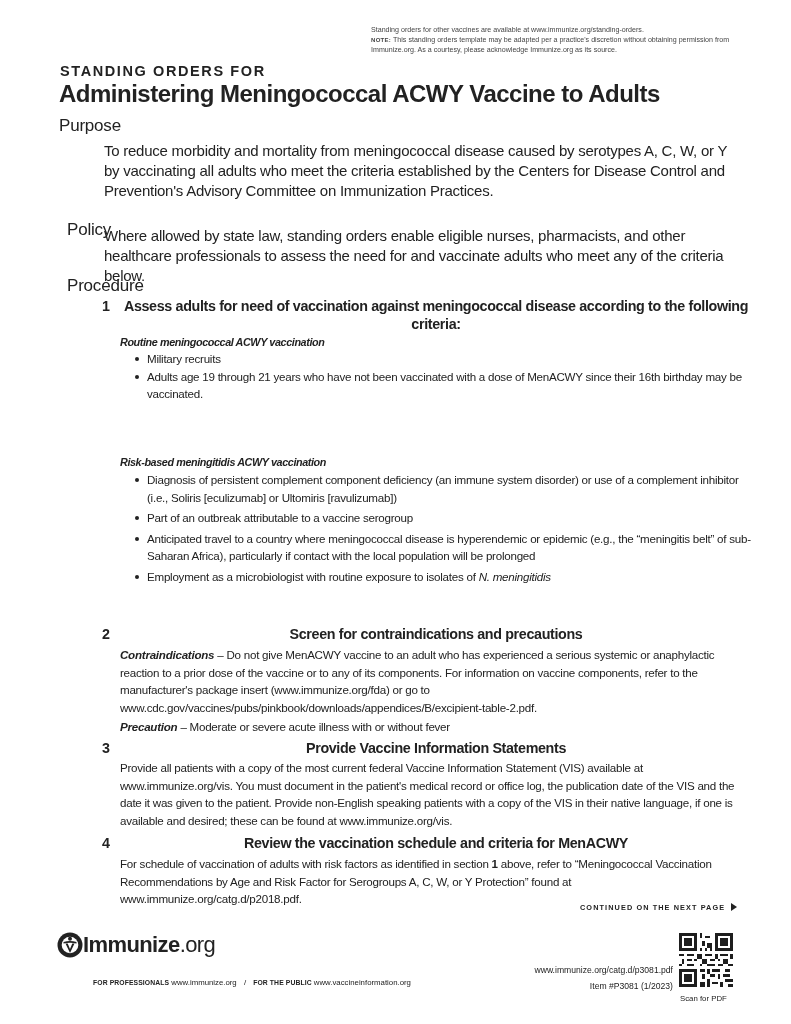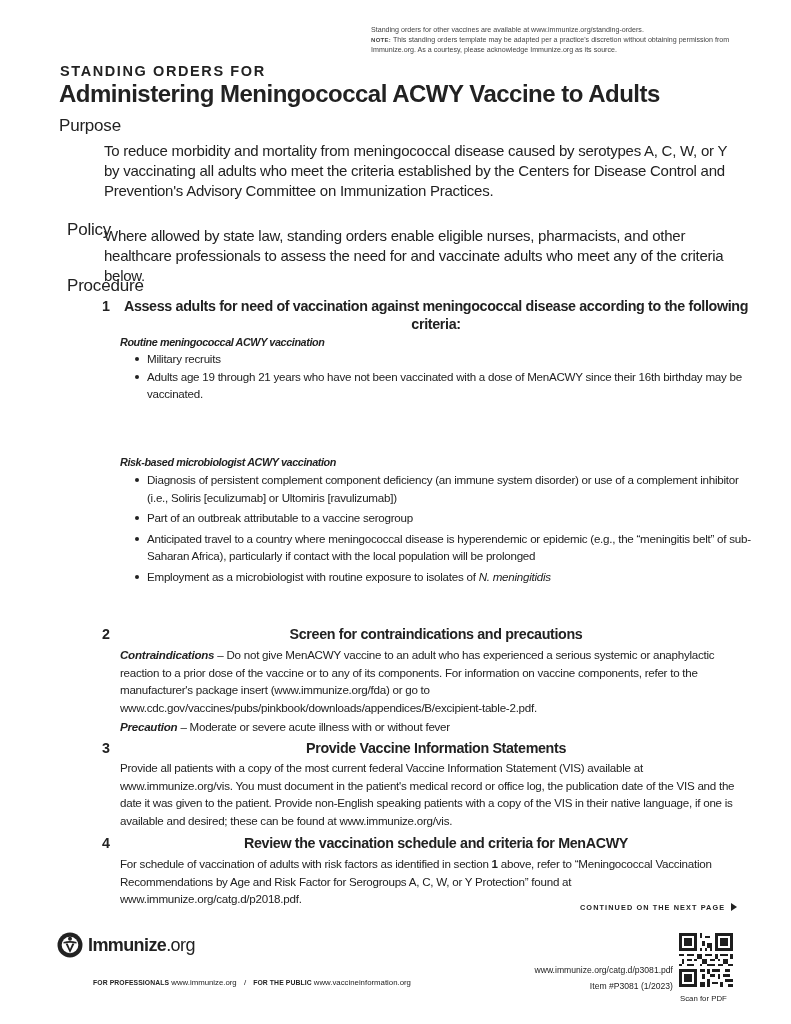--- a/index.html
+++ b/index.html
@@ -58,21 +58,21 @@
   .continued {
     position: absolute; left: 580px; top: 903px;
     font-size: 7.3px; font-weight: bold; letter-spacing: 1.1px; color: #222;
   }
   .continued .tri {
     display: inline-block; width: 0; height: 0; margin-left: 6px; vertical-align: -1px;
     border-top: 4.5px solid transparent; border-bottom: 4.5px solid transparent; border-left: 6px solid #222;
   }
   .logo { position: absolute; left: 57px; top: 932px; display: flex; align-items: center; }
   .logo .mark { width: 26px; height: 26px; }
-  .logo .wordmark { font-size: 18px; font-weight: bold; color: #222; margin-left: 5px; letter-spacing: -0.6px; }
+  .logo .wordmark { font-size: 22px; font-weight: bold; color: #222; letter-spacing: -0.6px; }
   .logo .wordmark .org { font-weight: normal; }
   .footer-links {
     position: absolute; left: 93px; top: 978px;
     font-size: 7.8px; color: #222; white-space: nowrap;
   }
   .footer-links .lbl { font-weight: bold; font-size: 6.8px; letter-spacing: 0.1px; }
   .footer-links .sep { margin: 0 5px; }
   .footer-right {
     position: absolute; right: 118px; top: 962px; text-align: right;
     font-size: 8.6px; line-height: 16px; color: #222;
@@ -101,21 +101,21 @@
 
 <div class="step-head" style="top:298px">
   <span class="num">1</span>
   <span class="txt">Assess adults for need of vaccination against meningococcal disease according to the following criteria:</span>
 </div>
 <div class="sub-label" style="top:336px">Routine meningococcal ACWY vaccination</div>
 <ul class="bullets" style="top:350px">
   <li>Military recruits</li>
   <li>Adults age 19 through 21 years who have not been vaccinated with a dose of MenACWY since their 16th birthday may be vaccinated.</li>
 </ul>
-<div class="sub-label" style="top:456px">Risk-based microbiologist ACWY vaccination</div>
+<div class="sub-label" style="top:456px">Risk-based meningitidis ACWY vaccination</div>
 <ul class="bullets gap" style="top:471px">
   <li>Diagnosis of persistent complement component deficiency (an immune system disorder) or use of a complement inhibitor (i.e., Soliris [eculizumab] or Ultomiris [ravulizumab])</li>
   <li>Part of an outbreak attributable to a vaccine serogroup</li>
   <li>Anticipated travel to a country where meningococcal disease is hyperendemic or epidemic (e.g., the “meningitis belt” of sub-Saharan Africa), particularly if contact with the local population will be prolonged</li>
   <li><span>Employment as a microbiologist with routine exposure to isolates of </span><i>N. meningitidis</i></li>
 </ul>
 
 <div class="step-head" style="top:626px">
   <span class="num">2</span>
   <span class="txt">Screen for contraindications and precautions</span>

